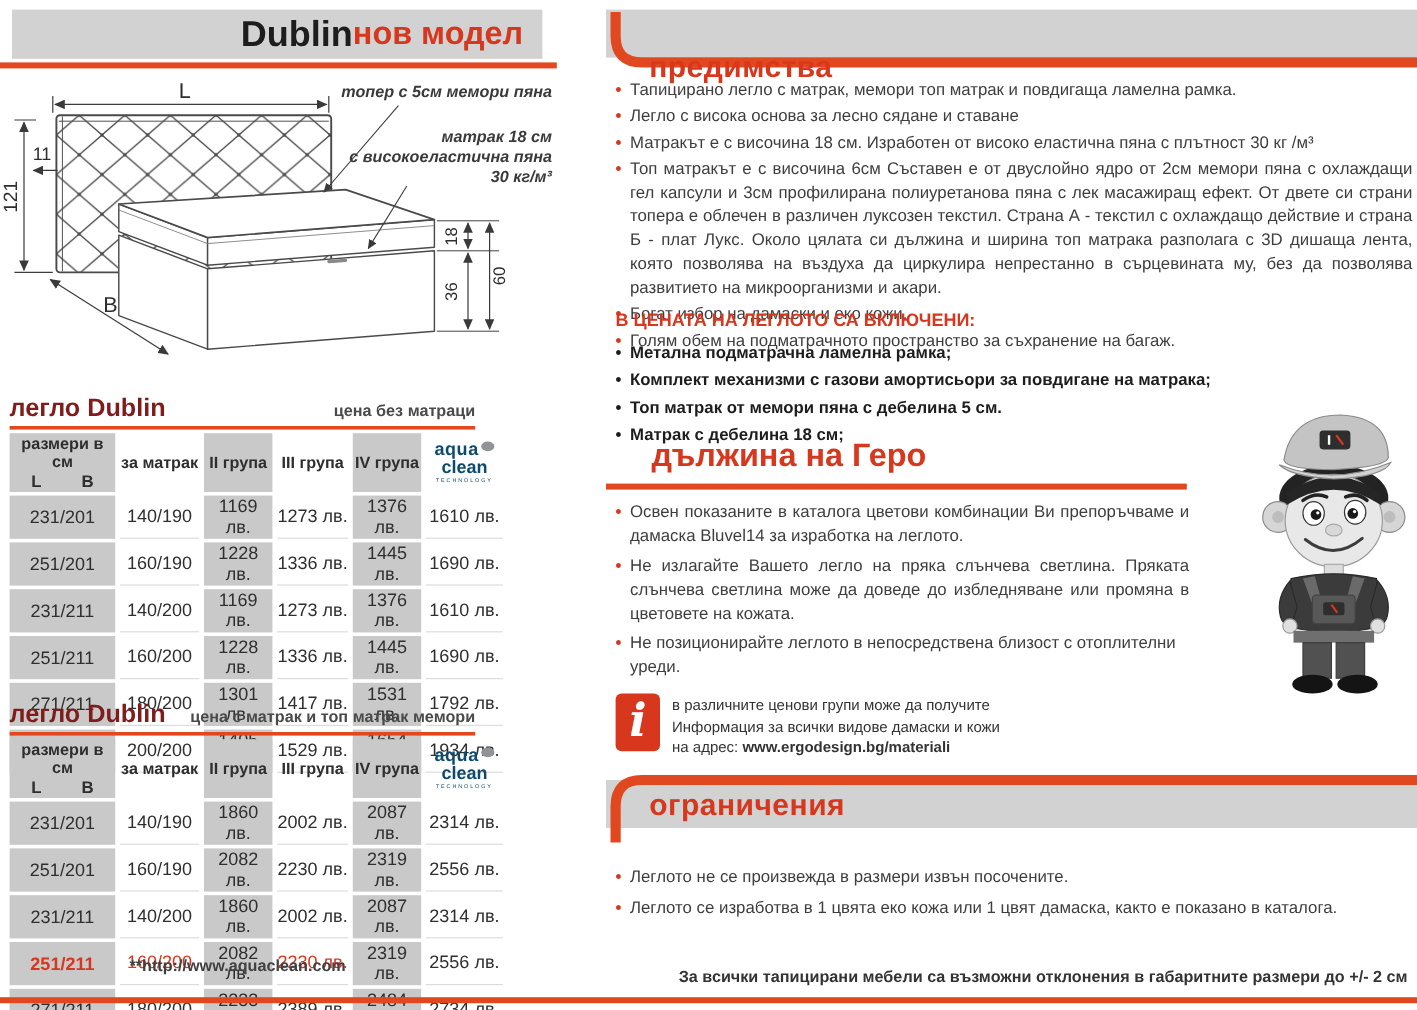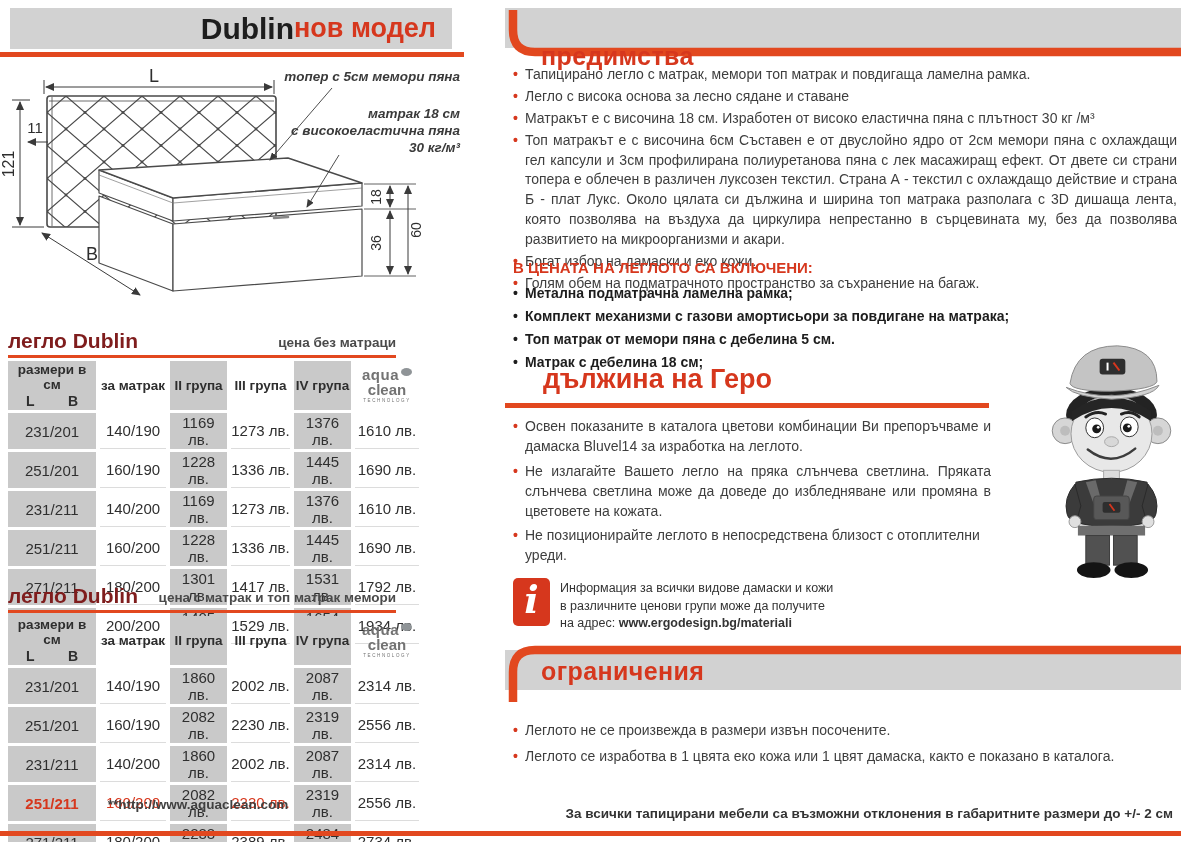--- a/index.html
+++ b/index.html
@@ -29,21 +29,21 @@
   .ptable{display:table;border-collapse:separate;border-spacing:4px 3px;}
   .tr{display:table-row;}
   .td{display:table-cell;text-align:center;vertical-align:middle;font-size:15px;color:#2f2f2f;padding:1px 0;}
   .td.gray{background:var(--tgray);}
   .tr:not(.hd-row) .td.white{border-bottom:1px solid #dcdcdc;}
   .hd-row .td{height:44px;font-size:13.5px;font-weight:bold;color:#2e2e2e;}
   .tr:not(.hd-row) .td{height:23px;}
   .c0{width:88px;} .c1{width:66px;} .c2{width:57px;} .c3{width:59px;} .c4{width:57px;} .c5{width:64px;}
   .lb{display:flex;justify-content:space-between;padding:0 18px;font-size:14px;font-weight:bold;margin-top:1px;}
   .td.red{color:var(--red);} .td.bold{font-weight:bold;}
-  .aqua-logo{color:#737373;line-height:1;}
+  .aqua-logo{color:#0c4a6e;line-height:1;}
   .aq-l1{display:flex;justify-content:center;align-items:flex-start;font-size:15px;letter-spacing:.5px;}
   .aq-dot{width:11px;height:8px;border-radius:50%;background:#8f9497;margin-left:2px;margin-top:1px;}
   .aq-l2{font-size:15px;text-align:center;}
   .aq-l3{font-size:4.5px;letter-spacing:1.6px;text-align:center;margin-top:2px;font-weight:normal;}
   .aqua-url{position:absolute;left:4px;top:797px;width:388px;text-align:center;
             font-size:13.5px;font-weight:bold;color:#404040;}
 
   
   .sec-header{position:absolute;left:505px;width:676px;height:60px;}
   .sec-header .bar{position:absolute;left:0;width:676px;height:40px;background:var(--bargray);}
@@ -421,22 +421,22 @@
     <path d="M68,174 l5,7" stroke="#d6361e" stroke-width="1.8"></path>
     <rect x="36" y="196" width="68" height="10" fill="#6f6f6f"></rect>
     <rect x="44" y="206" width="24" height="30" fill="#515151" stroke="#3c3c3c"></rect>
     <rect x="72" y="206" width="24" height="30" fill="#515151" stroke="#3c3c3c"></rect>
     <ellipse cx="52" cy="241" rx="17" ry="8" fill="#141414"></ellipse>
     <ellipse cx="90" cy="241" rx="17" ry="8" fill="#141414"></ellipse>
   </svg>
 
   <div class="info-icon">i</div>
   <div class="info-text">
+    <div>в различните ценови групи може да получите</div>
     <div>Информация за всички видове дамаски и кожи</div>
-    <div>в различните ценови групи може да получите</div>
     <div><span>на адрес: </span><span class="info-url">www.ergodesign.bg/materiali</span></div>
   </div>
 
   <div class="sec-header" id="limit-header">
     <div class="bar"></div>
     <svg width="676" height="60">
       <path d="M8,58 V28 Q8,6 30,6 H676" fill="none" stroke="#e2481f" stroke-width="8.5"></path>
     </svg>
     <span class="sec-title">ограничения</span>
   </div>

